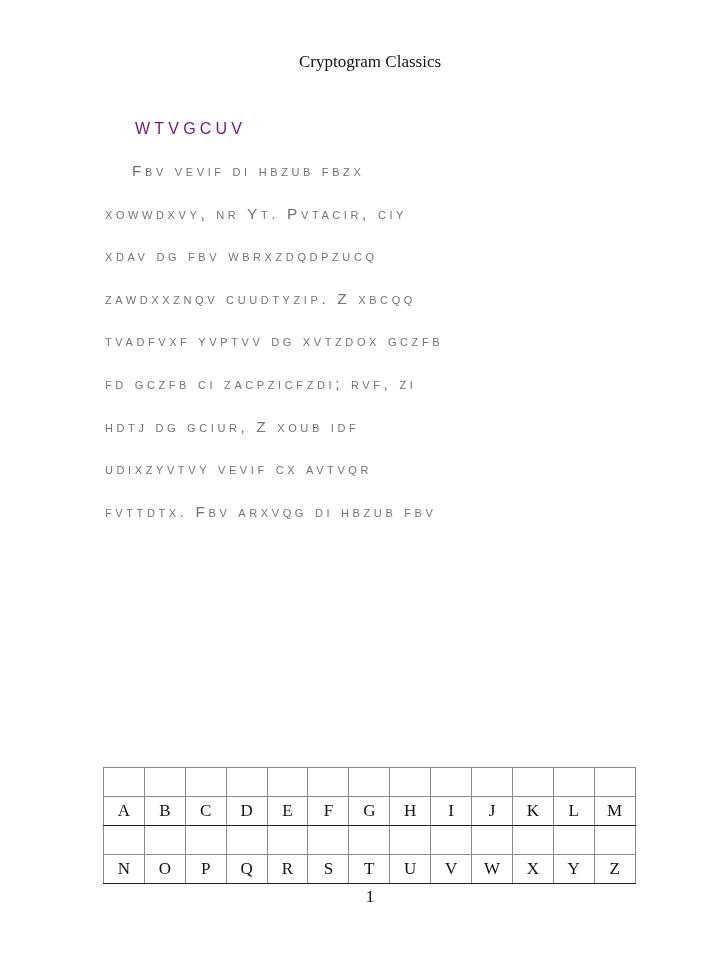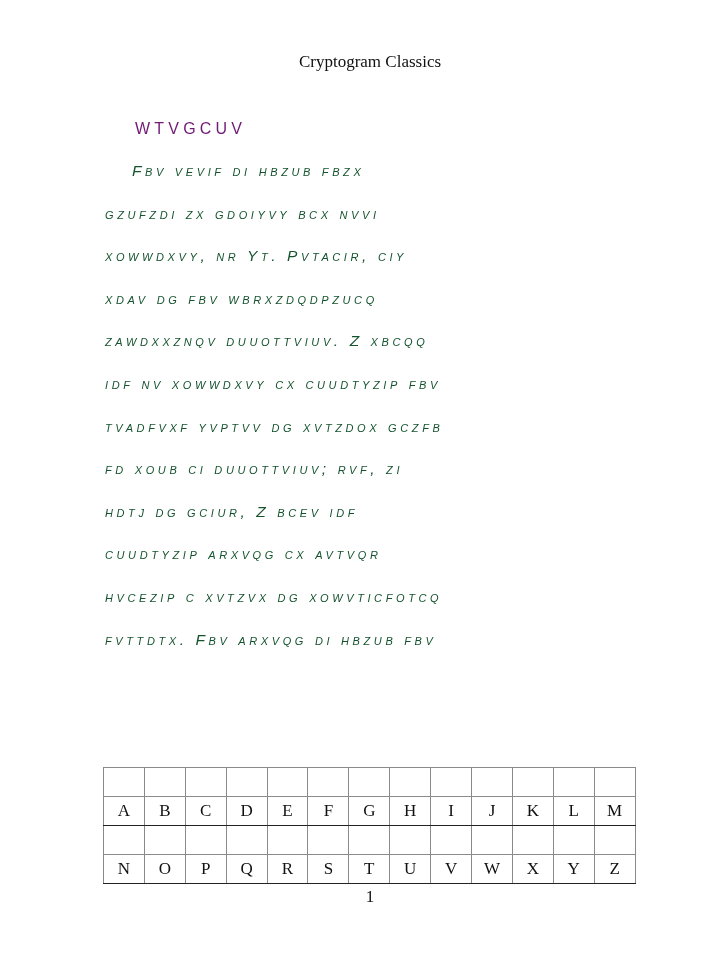--- a/index.html
+++ b/index.html
@@ -16,22 +16,21 @@
       font-family: "Liberation Sans", sans-serif; font-size: 16px;
       letter-spacing: 4.2px; color: #701a75; margin-left: 30px;
     }
     .cipher-body {
       position: absolute; top: 158px; left: 105px; width: 540px;
       font-family: "Liberation Sans", sans-serif;
     }
     .cipher-line {
       height: 42.6px; line-height: 26px; white-space: pre;
       font-size: 15.5px; font-variant: small-caps; letter-spacing: 3.6px;
-      color: #14532d;
-      font-style: italic;
+      color: #737373;
     }
     .cipher-line.indent { padding-left: 27px; }
     .key-grid {
       position: absolute; top: 767px; left: 103px;
       border-collapse: collapse;
       font-family: "Liberation Serif", serif; font-size: 17px;
     }
     .key-grid td {
       width: 39.9px; height: 28px; padding: 0; text-align: center;
       border: 1px solid #8a8a8a; color: #111;
@@ -46,30 +45,27 @@
   </style>
 </head>
 <body>
 
 <div class="page-header">Cryptogram Classics</div>
 
 <div class="puzzle-title">WTVGCUV</div>
 
 <div class="cipher-body">
   <div class="cipher-line indent">Fbv vevif di hbzub fbzx</div>
-  <div class="cipher-line">gzufzdi zx gdoiyvy bcx nvvi</div>
   <div class="cipher-line">xowwdxvy, nr Yt. Pvtacir, ciy</div>
   <div class="cipher-line">xdav dg fbv wbrxzdqdpzucq</div>
-  <div class="cipher-line">zawdxxznqv duuottviuv. Z xbcqq</div>
-  <div class="cipher-line">idf nv xowwdxvy cx cuudtyzip fbv</div>
+  <div class="cipher-line">zawdxxznqv cuudtyzip. Z xbcqq</div>
   <div class="cipher-line">tvadfvxf yvptvv dg xvtzdox gczfb</div>
-  <div class="cipher-line">fd xoub ci duuottviuv; rvf, zi</div>
-  <div class="cipher-line">hdtj dg gciur, Z bcev idf</div>
-  <div class="cipher-line">cuudtyzip arxvqg cx avtvqr</div>
-  <div class="cipher-line">hvcezip c xvtzvx dg xowvticfotcq</div>
+  <div class="cipher-line">fd gczfb ci zacpzicfzdi; rvf, zi</div>
+  <div class="cipher-line">hdtj dg gciur, Z xoub idf</div>
+  <div class="cipher-line">udixzyvtvy vevif cx avtvqr</div>
   <div class="cipher-line">fvttdtx. Fbv arxvqg di hbzub fbv</div>
 </div>
 
 <table class="key-grid">
   <tbody>
       <tr class="blank">
     <td></td>
     <td></td>
     <td></td>
     <td></td>

